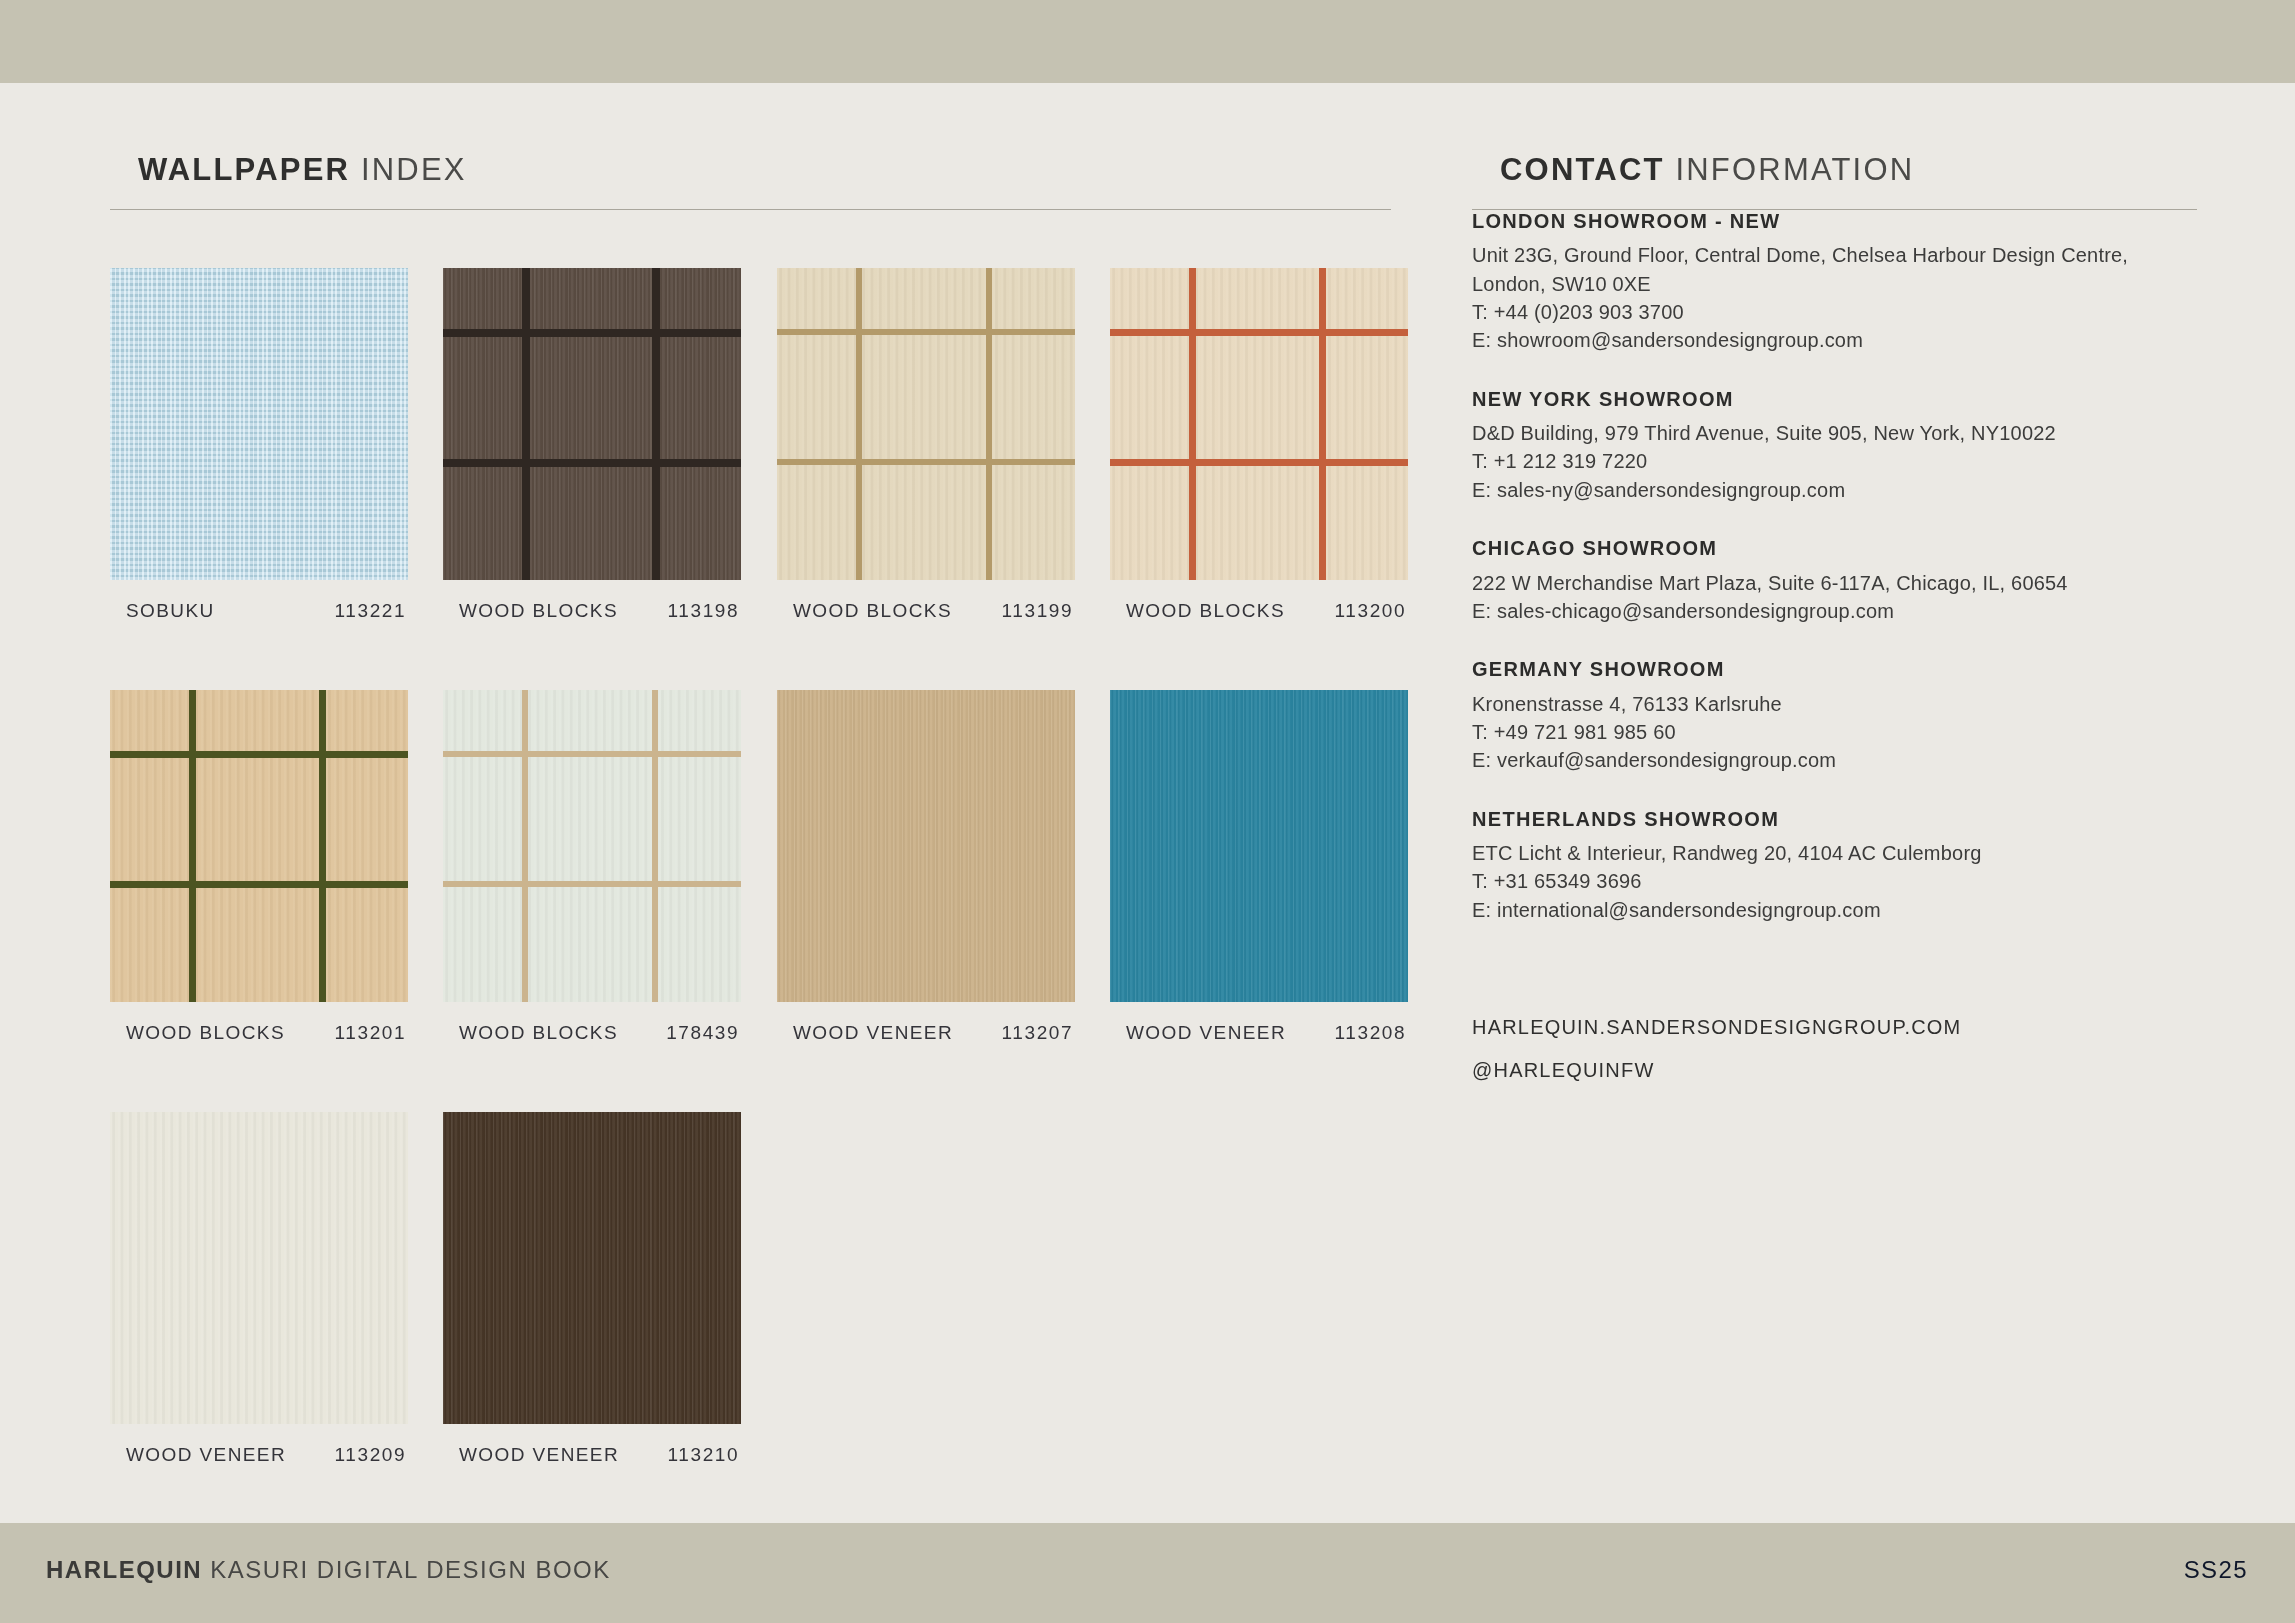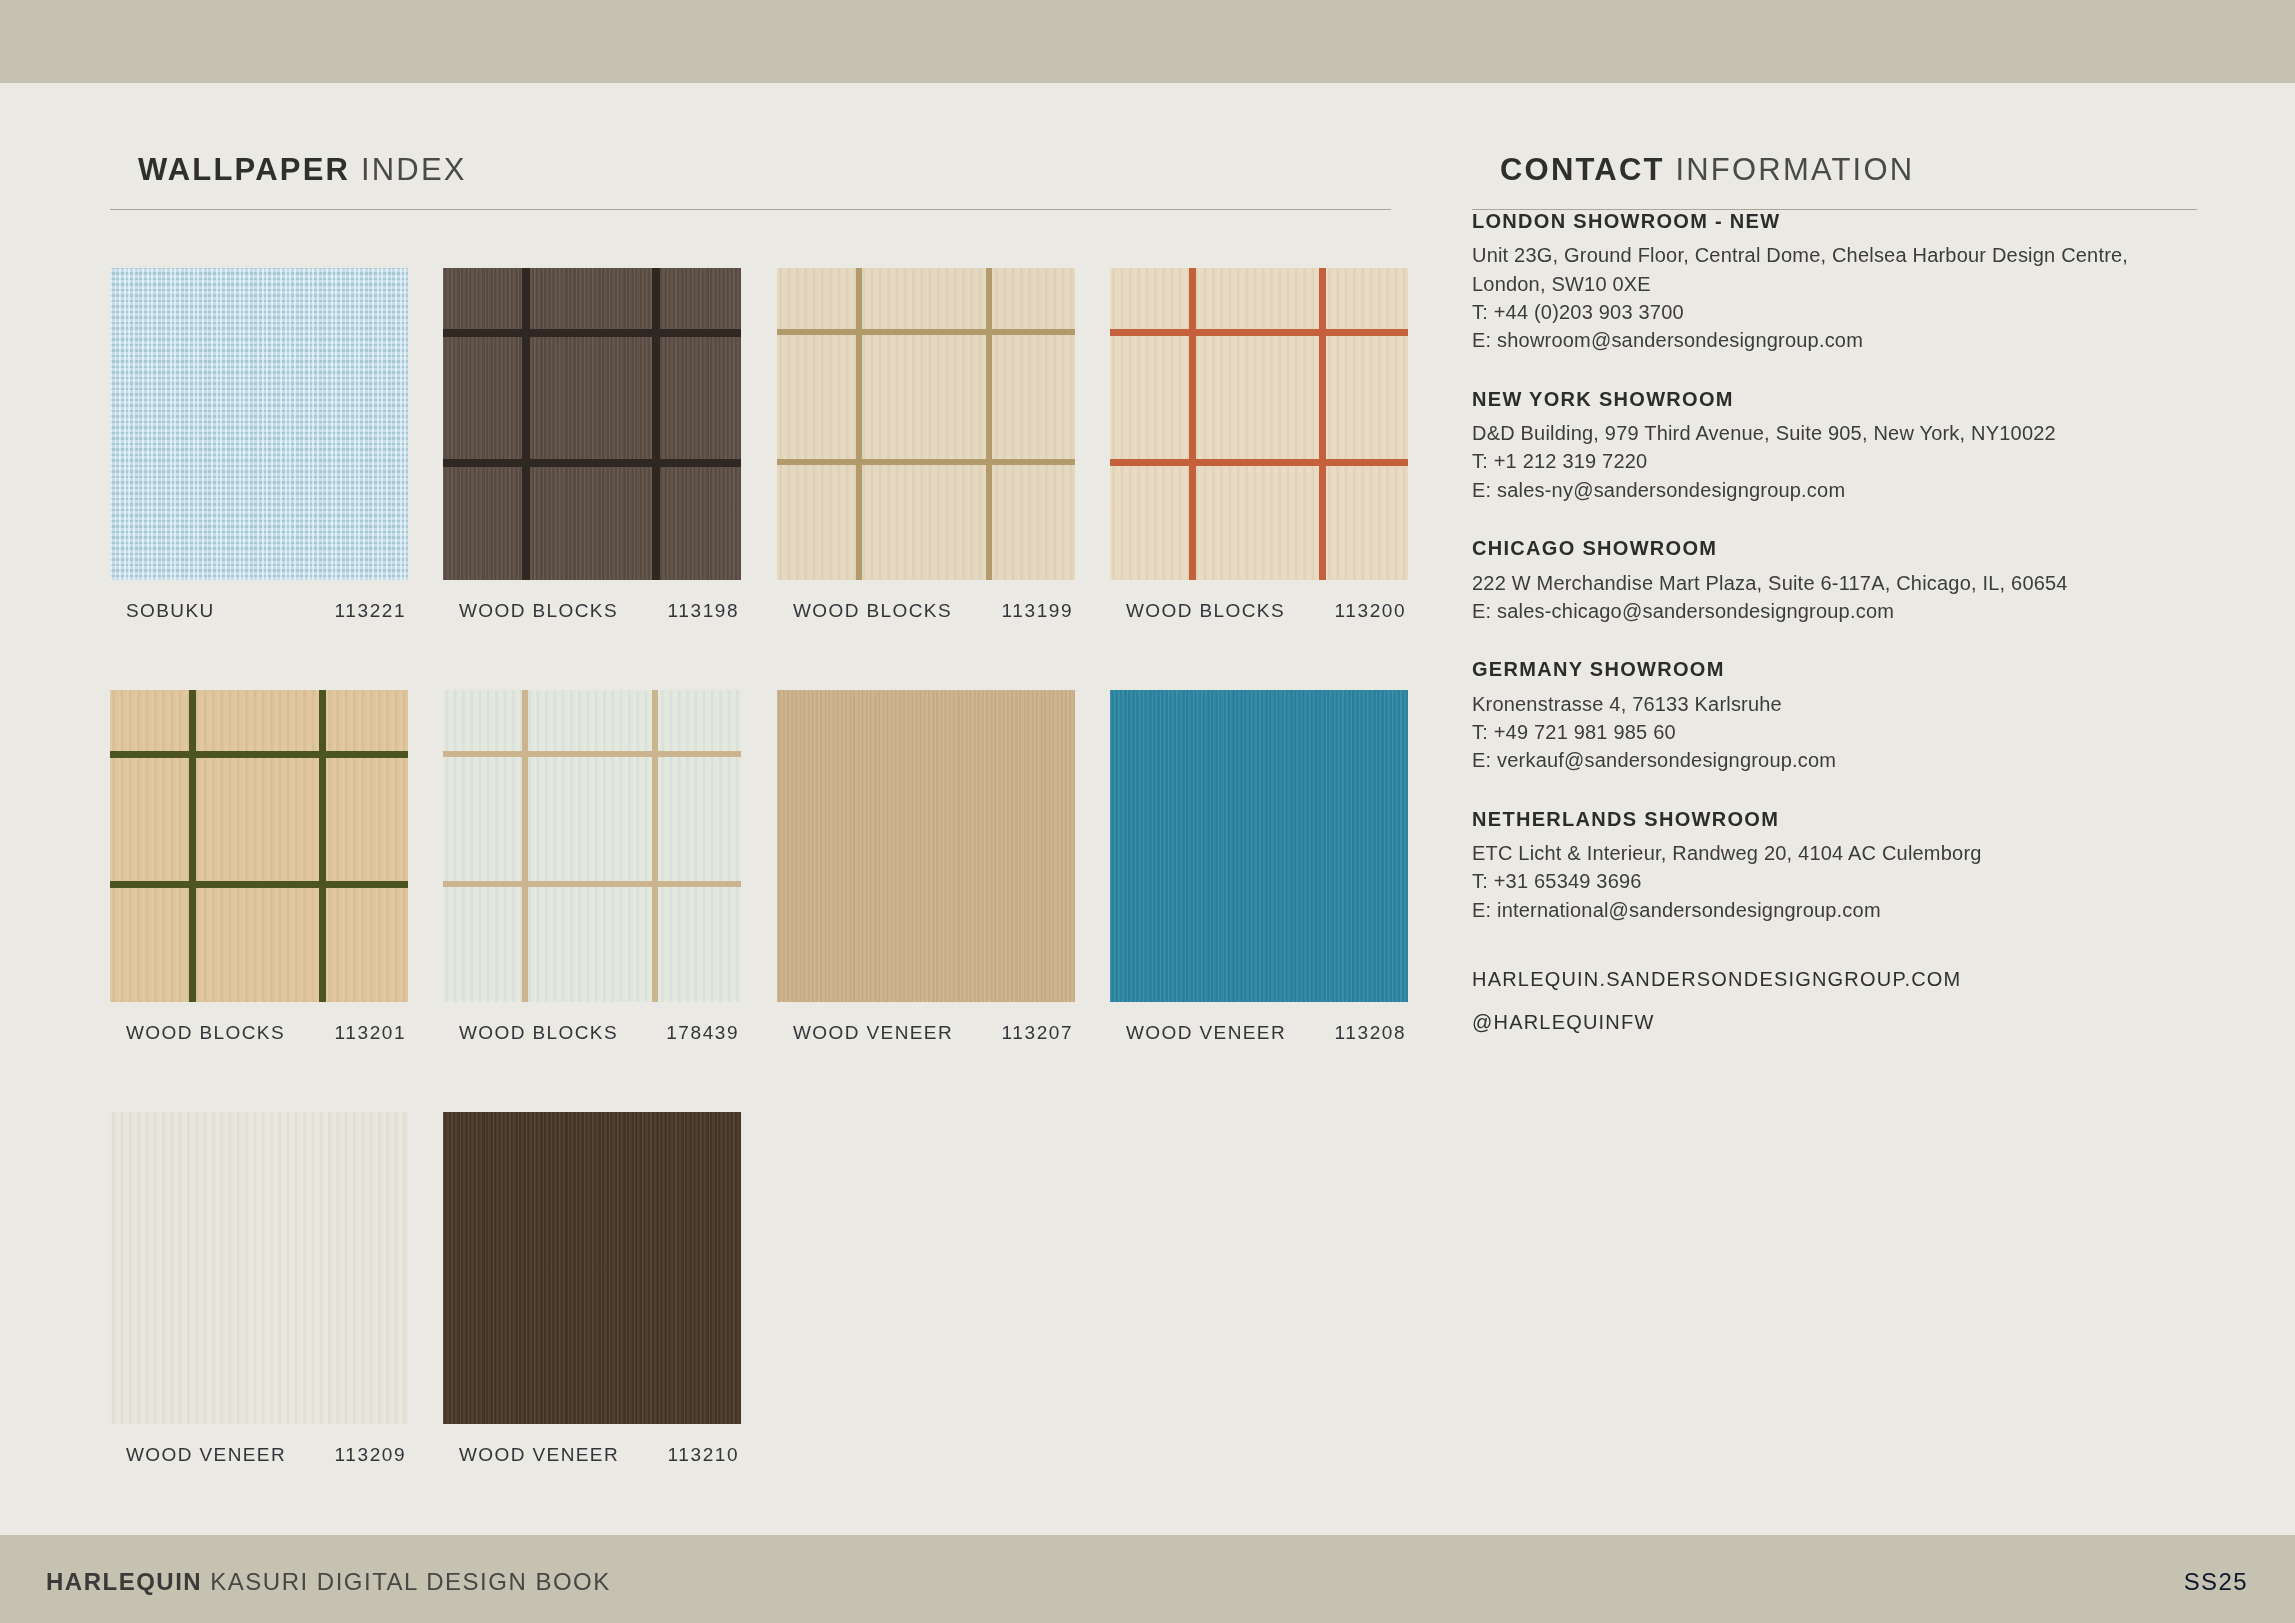--- a/index.html
+++ b/index.html
@@ -24,21 +24,21 @@
     position: absolute;
     top: 0; left: 0;
     width: 2296px;
     height: 83px;
     background: #c5c2b2;
   }
   .band-bottom {
     position: absolute;
     bottom: 0; left: 0;
     width: 2296px;
-    height: 89px;
+    height: 101px;
     background: #c5c2b2;
   }
   .footer-inner {
     position: absolute;
     top: 0; left: 0;
     width: 2296px;
     height: 101px;
   }
   .footer-left {
     position: absolute;
@@ -194,21 +194,21 @@
     color: #2c2c2b;
     margin-bottom: 8.3px;
   }
   .contact-line {
     font-size: 20px;
     letter-spacing: 0.2px;
     color: #3c3c3b;
     line-height: 1.42;
   }
   .links {
-    margin-top: 44px;
+    margin-top: 92px;
   }
   .link-line {
     font-size: 20px;
     letter-spacing: 1.2px;
     color: #2f2f2e;
     margin-bottom: 20px;
   }
 </style>
 </head>
 <body>

